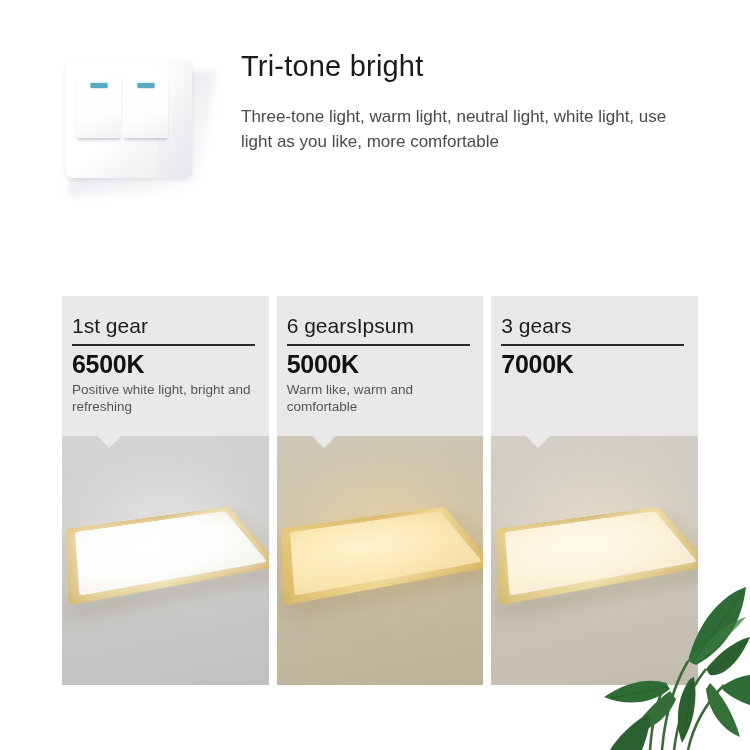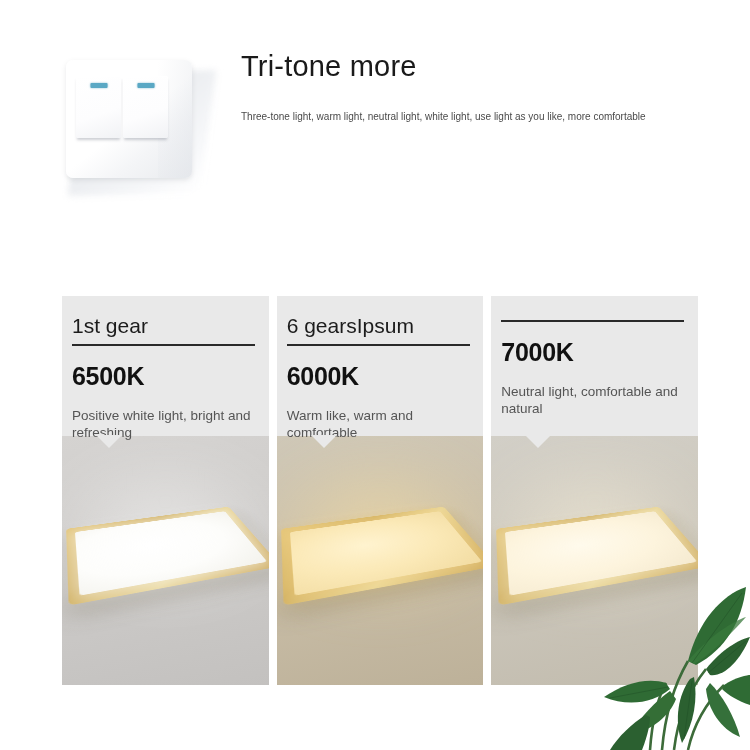--- a/index.html
+++ b/index.html
@@ -100,21 +100,21 @@
     top: 50px;
     font-size: 29px;
     color: #1a1a1a;
     letter-spacing: 0.2px;
   }
   .header-sub {
     position: absolute;
     left: 241px;
     top: 104px;
     width: 440px;
-    font-size: 10px;
+    font-size: 17px;
     line-height: 25px;
     color: #4a4a4a;
   }
 
   
   .panels {
     position: absolute;
     left: 62px;
     top: 296px;
     width: 636px;
@@ -142,28 +142,28 @@
     color: #1c1c1c;
     white-space: nowrap;
   }
   .rule {
     margin-top: 6px;
     width: 183px;
     height: 1.5px;
     background: #2a2a2a;
   }
   .kelvin {
-    margin-top: 16px;
+    margin-top: 4px;
     font-size: 25px;
     font-weight: bold;
     color: #111111;
     letter-spacing: -0.3px;
   }
   .panel-desc {
-    margin-top: 16px;
+    margin-top: 2px;
     font-size: 13.5px;
     line-height: 17.5px;
     color: #555555;
   }
   .pointer {
     position: absolute;
     left: 34px;
     bottom: -12px;
     width: 0;
     height: 0;
@@ -263,21 +263,21 @@
     <div class="rocker-group">
       <div class="rocker">
         <span class="led"></span>
       </div>
       <div class="rocker">
         <span class="led"></span>
       </div>
     </div>
   </div>
 
-  <div class="header-title">Tri-tone more</div>
+  <div class="header-title">Tri-tone bright</div>
   <div class="header-sub">Three-tone light, warm light, neutral light, white light, use light as you like, more comfortable</div>
 </div>
 
 <div class="panels">
 
   <div class="panel">
     <div class="panel-head">
       <div class="gear-label">1st gear</div>
       <div class="rule"></div>
       <div class="kelvin">6500K</div>
@@ -292,40 +292,40 @@
           <div class="lamp-diffuser diff-cool"></div>
         </div>
       </div>
     </div>
   </div>
 
   <div class="panel">
     <div class="panel-head">
       <div class="gear-label">6 gearsIpsum</div>
       <div class="rule"></div>
-      <div class="kelvin">6000K</div>
+      <div class="kelvin">5000K</div>
       <div class="panel-desc">Warm like, warm and comfortable</div>
       <div class="pointer"></div>
     </div>
     <div class="photo">
       <div class="wall wall-warm"></div>
       <div class="halo halo-warm"></div>
       <div class="lamp">
         <div class="lamp-frame">
           <div class="lamp-diffuser diff-warm"></div>
         </div>
       </div>
     </div>
   </div>
 
   <div class="panel">
     <div class="panel-head">
+      <div class="gear-label">3 gears</div>
       <div class="rule"></div>
       <div class="kelvin">7000K</div>
-      <div class="panel-desc">Neutral light, comfortable and natural</div>
       <div class="pointer"></div>
     </div>
     <div class="photo">
       <div class="wall wall-neutral"></div>
       <div class="halo halo-neutral"></div>
       <div class="lamp">
         <div class="lamp-frame">
           <div class="lamp-diffuser diff-neutral"></div>
         </div>
       </div>

